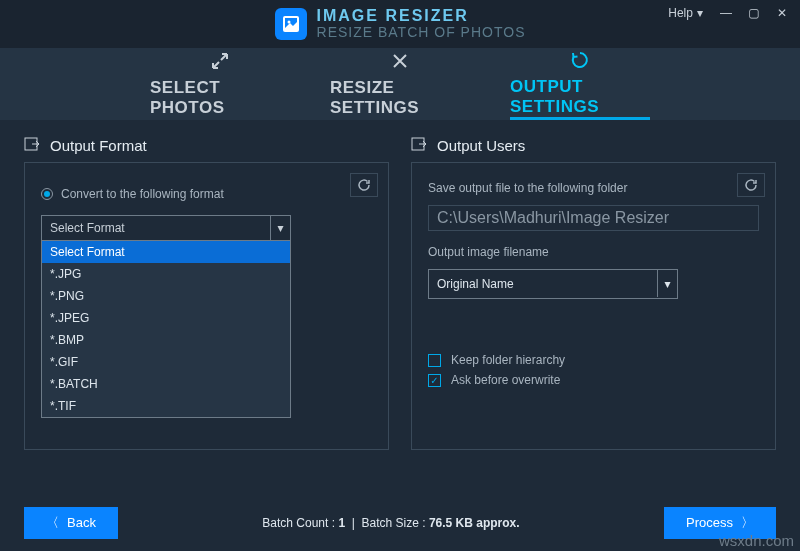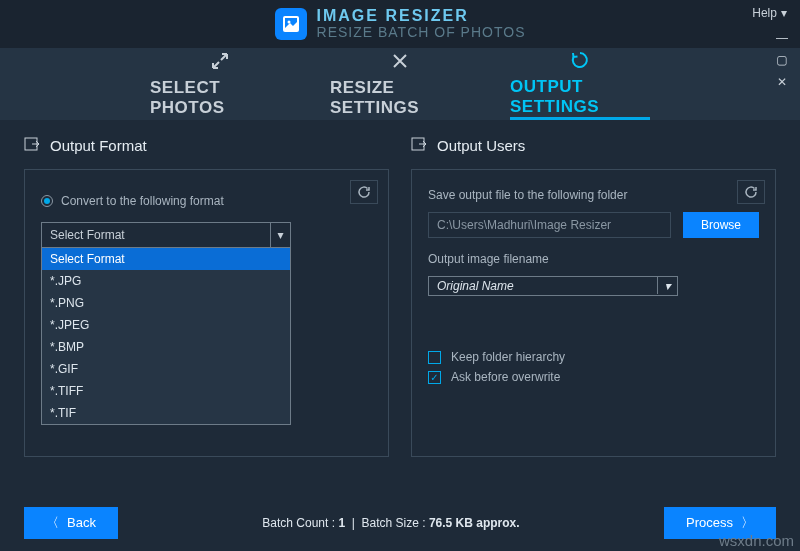--- a/index.html
+++ b/index.html
@@ -3,45 +3,45 @@
 <meta charset="utf-8">
 <style>
   * { margin: 0; padding: 0; box-sizing: border-box; font-family: "Segoe UI", Arial, sans-serif; }
   body { width: 800px; height: 551px; background: #1e2a38; color: #c8d0d8; overflow: hidden; }
   .titlebar { height: 48px; background: #1a2430; display: flex; align-items: center; padding: 0 0 0 0; }
   .brand { display:flex; align-items:center; margin:0 auto; gap:10px; }
   .brand-icon { width:32px; height:32px; background:#0a84ff; border-radius:6px; display:flex; align-items:center; justify-content:center; }
   .brand-text { display:flex; flex-direction:column; line-height:1.05; }
   .brand-title { font-size:16px; font-weight:700; color:#6ec9ef; letter-spacing:2px; }
   .brand-sub { font-size:14px; color:#5a7a8a; letter-spacing:1px; }
-  .sysbtns { position:absolute; right:5px; top:0; display:flex; align-items:flex-end; gap:2px;flex-direction:column; }
+  .sysbtns { position:absolute; right:5px; top:0; display:flex; align-items:center; gap:2px; }
   .help { color:#c8d0d8; font-size:12px; padding:6px 8px; display:flex; align-items:center; gap:4px;}
   .sysbtn { width:26px; height:20px; color:#c8d0d8; display:flex; align-items:center; justify-content:center; font-size:12px;}
   .tabs { height:72px; background:#253444; display:flex; justify-content:center; gap:40px; }
   .tab { width:140px; display:flex; flex-direction:column; align-items:center; justify-content:center; gap:6px; color:#c8d0d8; font-size:17px; font-weight:700; letter-spacing:0.5px;}
   .tab.active { border-bottom:3px solid #00a8e8; color:#00c5f5; }
   .tab .icon { height:22px; display:flex; align-items:center;}
   .main { display:flex; padding:16px 24px 0 24px; gap:22px; }
   .panel { flex:1; }
-  .panel h2 { font-size:15px; font-weight:400; color:#e5ecf2; margin-bottom:14px; display:flex; align-items:center; gap:10px;}
+  .panel h2 { font-size:15px; font-weight:400; color:#e5ecf2; margin-bottom:7px; display:flex; align-items:center; gap:10px;}
   .card { border:1px solid #3a4a5a; padding:18px 16px 18px 16px; height:288px; position:relative; }
   .reset { position:absolute; top:10px; right:10px; width:28px; height:24px; border:1px solid #3a4a5a; background:#1e2a38; display:flex; align-items:center; justify-content:center; color:#a9b5c0;}
   .radio-row { display:flex; align-items:center; gap:8px; margin:6px 0; font-size:12px; color:#a9b5c0;}
   .radio { width:12px; height:12px; border:1.5px solid #8a97a3; border-radius:50%; display:inline-flex; align-items:center; justify-content:center;}
   .radio.checked::after { content:""; width:6px; height:6px; border-radius:50%; background:#00a8e8;}
   .select { margin-top:14px; width:250px; height:26px; border:1px solid #6d7b88; background:#1e2a38; display:flex; align-items:center; justify-content:space-between; padding:0 0 0 8px; font-size:12px;}
   .select .arrow { width:20px; height:100%; border-left:1px solid #6d7b88; display:flex; align-items:center; justify-content:center;}
   .dropdown { width:250px; border:1px solid #6d7b88; border-top:none; background:#263545; position:absolute; }
   .dropdown .opt { padding:4px 8px; font-size:12px; color:#dde5ec; }
   .dropdown .opt.selected { background:#0a6dd6; color:#fff; }
   .label { font-size:12px; color:#a9b5c0; margin-bottom:10px; display:block;}
   .row { display:flex; align-items:center; gap:12px; margin-bottom:14px;}
-  .textfield { flex:1; height:26px; border:1px solid #3a4a5a; background:#1e2a38; color:#8a97a3; padding:0 8px; display:flex; align-items:center; font-size:12px;}
+  .textfield { flex:1; height:26px; border:1px solid #3a4a5a; background:#1e2a38; color:#8a97a3; padding:0 8px; display:flex; align-items:center; font-size:16px;}
   .btn-browse { height:26px; padding:0 18px; background:#0a84ff; color:#fff; font-size:12px; display:flex; align-items:center;}
-  .select2 { width:250px; height:20px; border:1px solid #6d7b88; background:#1e2a38; display:flex; align-items:center; justify-content:space-between; padding:0 0 1px 8px; font-size:12px; color:#dde5ec;font-style:italic;}
+  .select2 { width:250px; height:30px; border:1px solid #6d7b88; background:#1e2a38; display:flex; align-items:center; justify-content:space-between; padding:0 0 1px 8px; font-size:12px; color:#dde5ec;}
   .check-row { display:flex; align-items:center; gap:10px; font-size:12px; color:#a9b5c0; margin:6px 0;}
   .checkbox { width:13px; height:13px; border:1.5px solid #00a8e8; display:flex; align-items:center; justify-content:center; font-size:10px; color:#00a8e8;}
   .footer { position:absolute; bottom:0; left:0; right:0; height:57px; display:flex; align-items:center; justify-content:space-between; padding:0 24px; }
   .footer .center { font-size:12px; color:#dfe7ee;}
   .footer .center b { font-weight:700;}
   .btn-big { height:32px; padding:0 22px; background:#0a84ff; color:#fff; font-size:13px; display:flex; align-items:center; gap:8px;}
   .watermark { position:absolute; right:6px; bottom:2px; font-size:15px; color:#6d7b88;}
 </style>
 </head>
 <body>
@@ -124,21 +124,21 @@
           <span>Select Format</span>
           <span class="arrow">▾</span>
         </div>
         <div class="dropdown">
           <div class="opt selected">Select Format</div>
           <div class="opt">*.JPG</div>
           <div class="opt">*.PNG</div>
           <div class="opt">*.JPEG</div>
           <div class="opt">*.BMP</div>
           <div class="opt">*.GIF</div>
-          <div class="opt">*.TIFF</div>
+          <div class="opt">*.BATCH</div>
           <div class="opt">*.TIF</div>
         </div>
       </div>
     </div>
   </div>
 
   <div class="panel">
     <h2>
         <span><svg width="16" height="16" viewBox="0 0 16 16">
             <rect x="1" y="2" width="12" height="12" stroke="#c8d0d8" fill="none"></rect>
@@ -149,23 +149,20 @@
     <div class="card">
       <div class="reset">
           <svg width="14" height="14" viewBox="0 0 14 14">
             <path d="M12 7 A5 5 0 1 1 10.5 3.5 M12 2 V5 H9" stroke="#a9b5c0" stroke-width="1.5" fill="none"></path>
           </svg>
         </div>
       <span class="label">Save output file to the following folder</span>
       <div class="row">
         <div class="textfield">
             <span>C:\Users\Madhuri\Image Resizer</span>
-          </div>
-        <div class="btn-browse">
-            <span>Browse</span>
           </div>
       </div>
       <span class="label">Output image filename</span>
       <div class="select2">
         <span>Original Name</span>
         <span class="arrow" style="width:20px;height:100%;border-left:1px solid #6d7b88;display:flex;align-items:center;justify-content:center">▾</span>
       </div>
       <div style="height:48px"></div>
       <div class="check-row">
         <span class="checkbox"></span>

